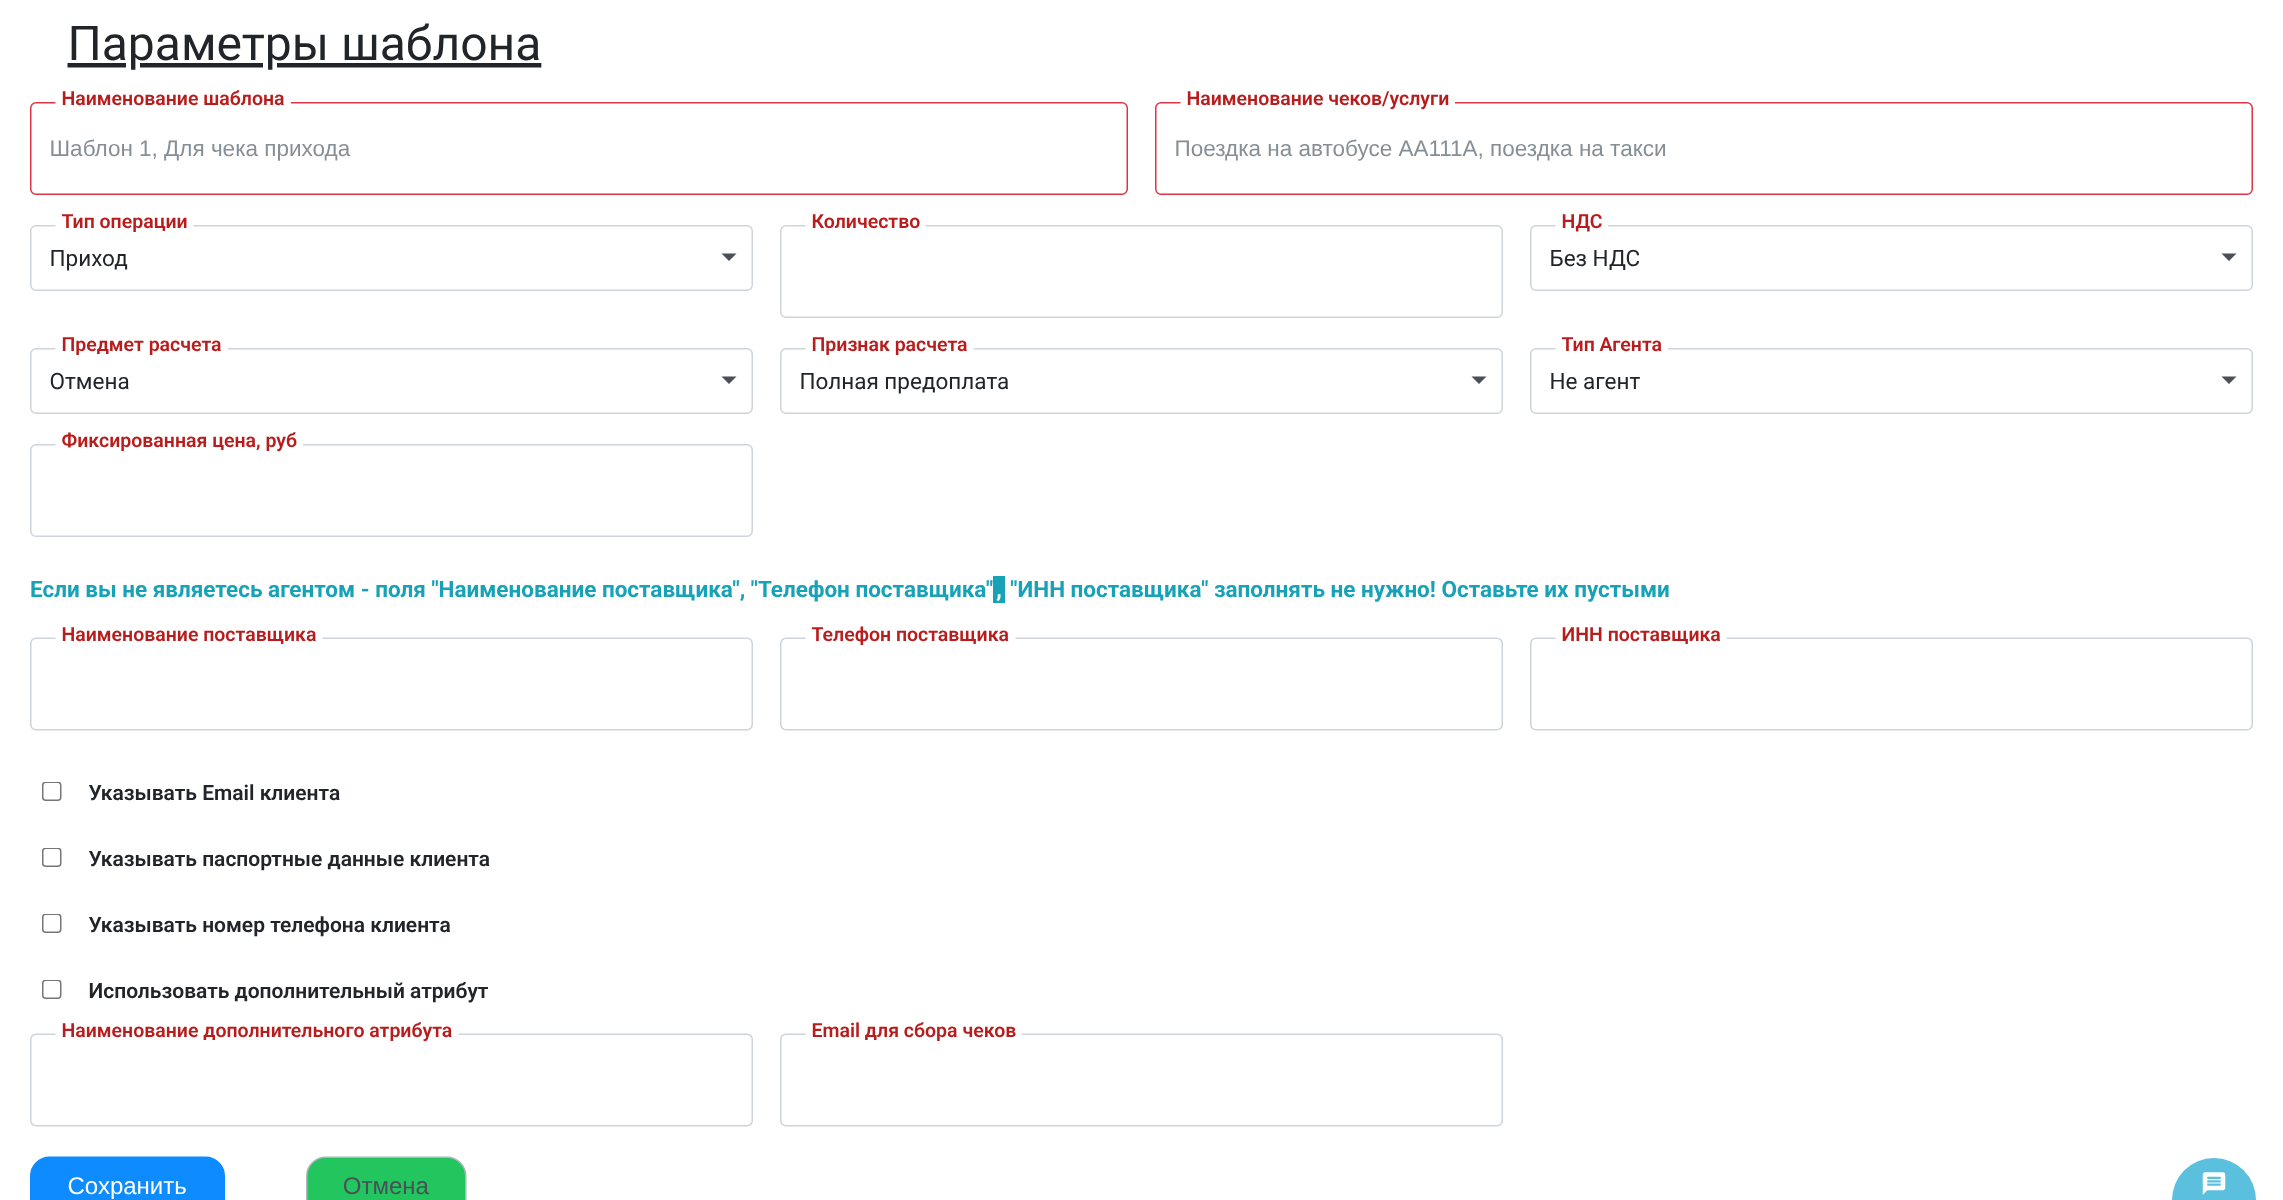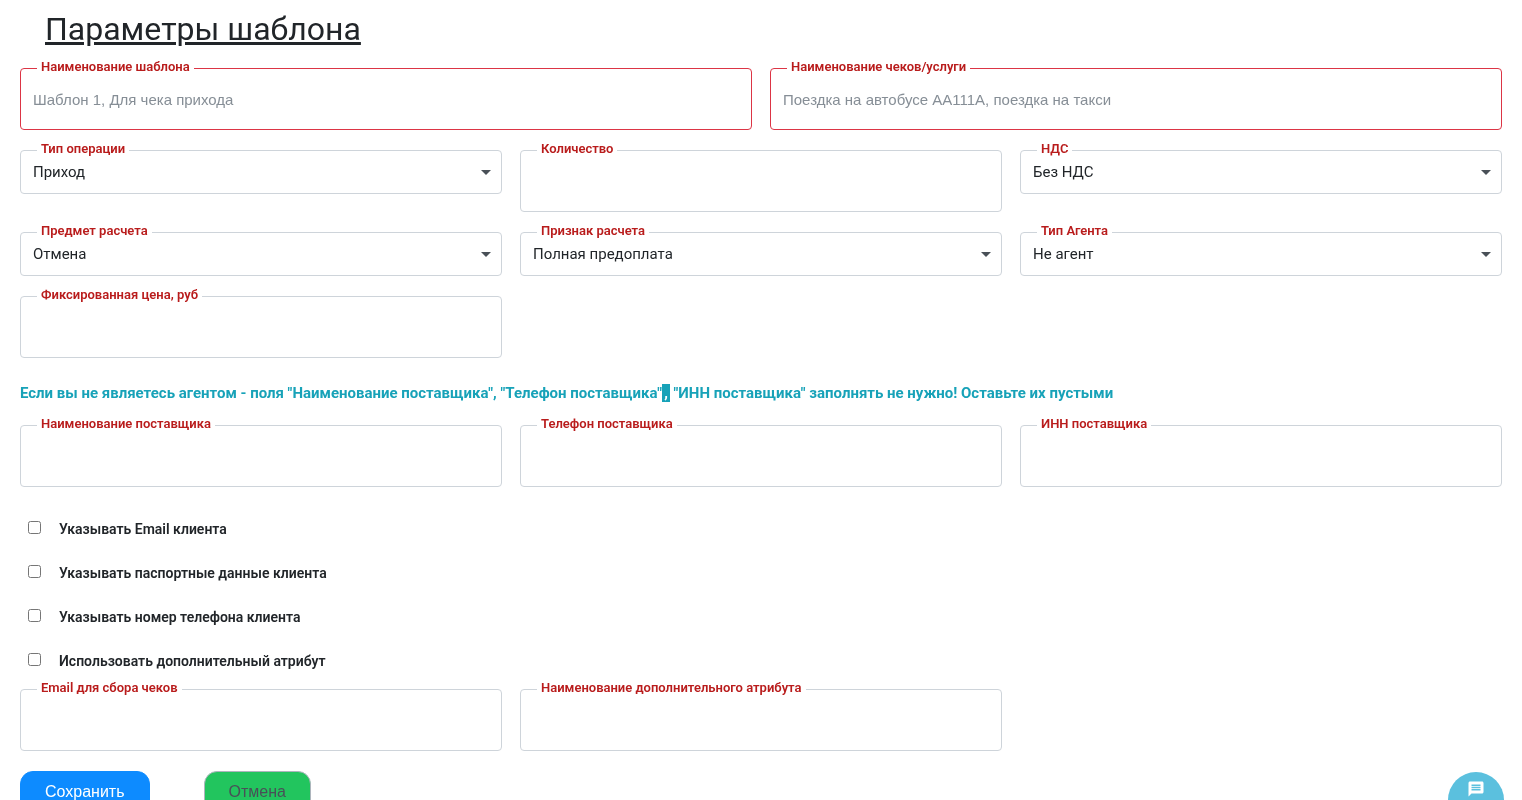--- a/index.html
+++ b/index.html
@@ -287,25 +287,25 @@
     <label class="checkbox-label">Указывать номер телефона клиента</label>
   </div>
   <div class="checkbox-row">
     <input type="checkbox" class="checkbox-input" style="">
     <label class="checkbox-label">Использовать дополнительный атрибут</label>
   </div>
 </div>
 
 <div class="extra-row">
   <div class="form-field small">
+    <label class="field-label">Наименование дополнительного атрибута</label>
+    <input type="text" class="text-input" style="">
+  </div>
+  <div class="form-field small">
     <label class="field-label">Email для сбора чеков</label>
-    <input type="text" class="text-input" style="">
-  </div>
-  <div class="form-field small">
-    <label class="field-label">Наименование дополнительного атрибута</label>
     <input type="text" class="text-input" style="">
   </div>
 </div>
 
 <div class="button-row">
   <button class="btn btn-primary">Сохранить</button>
   <button class="btn btn-outline">Отмена</button>
 </div>
 
 <div class="fab">

